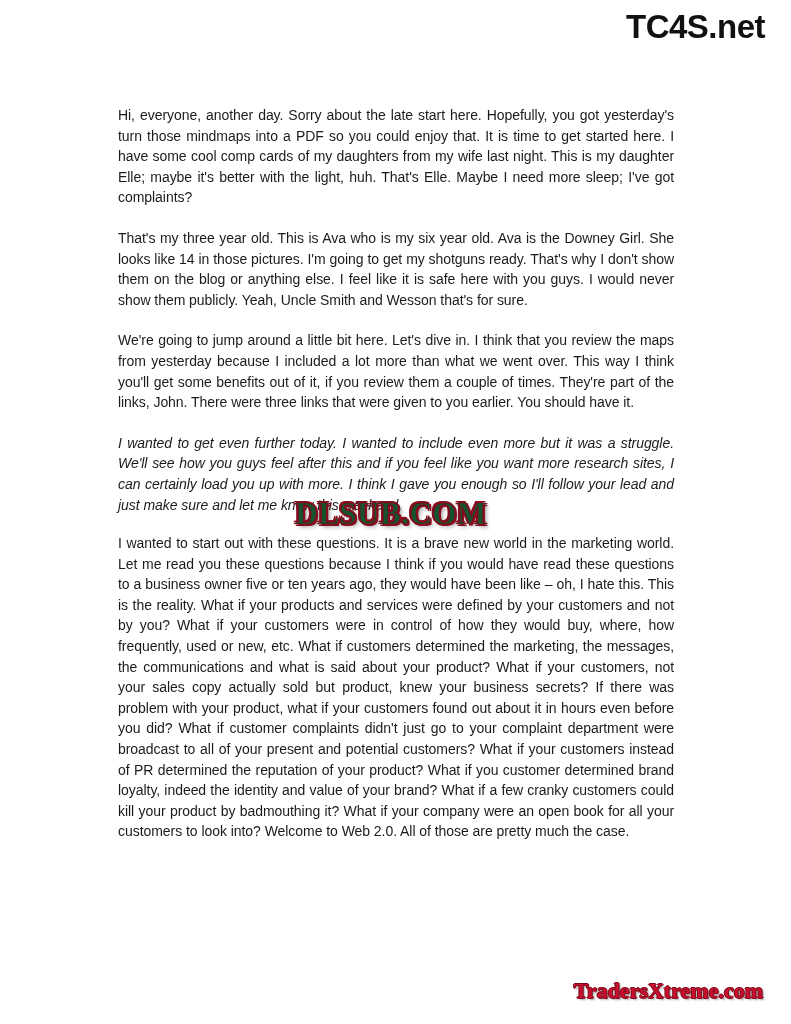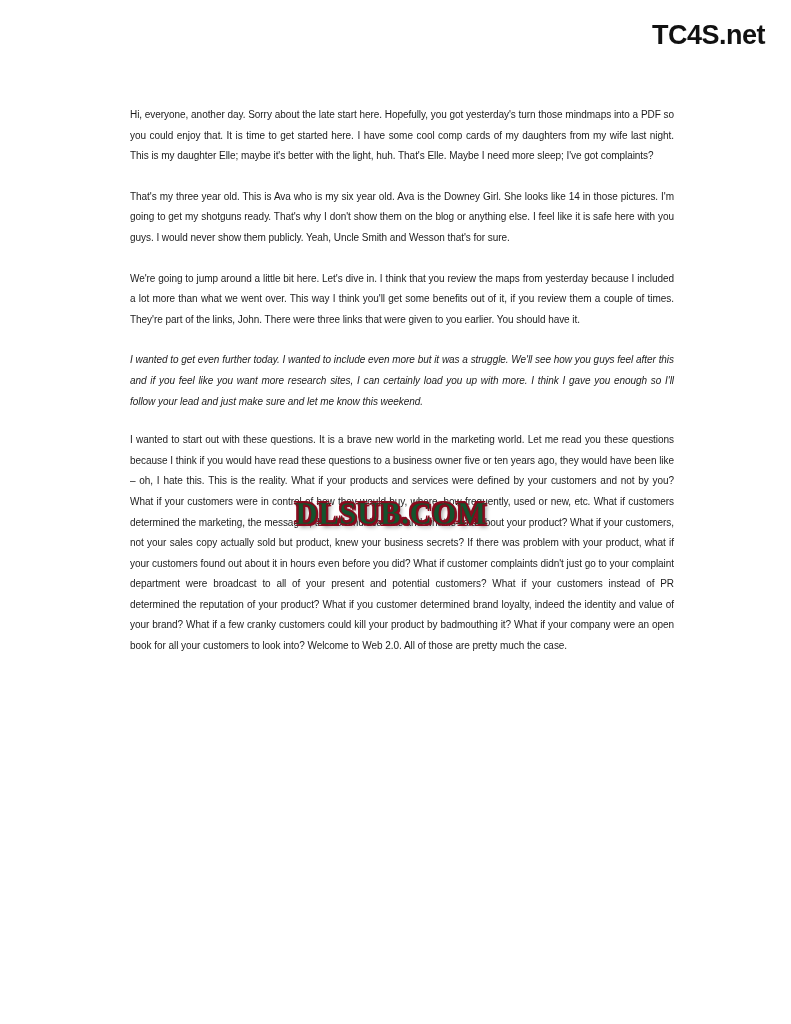--- a/index.html
+++ b/index.html
@@ -13,41 +13,41 @@
   .page {
     position: relative;
     width: 791px;
     height: 1024px;
     background: #ffffff;
     overflow: hidden;
     box-sizing: border-box;
   }
   .header-brand {
     position: absolute;
-    top: 20px;
+    top: 8px;
     right: 26px;
     font-family: "Liberation Sans", sans-serif;
-    font-size: 27px;
+    font-size: 33px;
     font-weight: bold;
     color: #111111;
     letter-spacing: -0.5px;
   }
   .content {
     position: absolute;
     left: 118px;
     top: 105px;
     width: 556px;
   }
   .para {
     font-family: "Liberation Sans", sans-serif;
-    font-size: 10px;
+    font-size: 14px;
     line-height: 20.6px;
     color: #1b1b1b;
     text-align: justify;
-    margin: 0 0 20px 12px;
+    margin: 0 0 20px 0;
     letter-spacing: -0.05px;
   }
   .para.tight {
     margin-bottom: 18px;
     font-style: italic;
   }
   .watermark {
     position: absolute;
     left: 255px;
     top: 492px;
@@ -102,14 +102,15 @@
     <p class="para">That's my three year old. This is Ava who is my six year old. Ava is the Downey Girl. She looks like 14 in those pictures. I'm going to get my shotguns ready. That's why I don't show them on the blog or anything else. I feel like it is safe here with you guys. I would never show them publicly. Yeah, Uncle Smith and Wesson that's for sure.</p>
     <p class="para">We're going to jump around a little bit here. Let's dive in. I think that you review the maps from yesterday because I included a lot more than what we went over. This way I think you'll get some benefits out of it, if you review them a couple of times. They're part of the links, John. There were three links that were given to you earlier. You should have it.</p>
     <p class="para tight">I wanted to get even further today. I wanted to include even more but it was a struggle. We'll see how you guys feel after this and if you feel like you want more research sites, I can certainly load you up with more. I think I gave you enough so I'll follow your lead and just make sure and let me know this weekend.</p>
     <p class="para">I wanted to start out with these questions. It is a brave new world in the marketing world. Let me read you these questions because I think if you would have read these questions to a business owner five or ten years ago, they would have been like – oh, I hate this. This is the reality. What if your products and services were defined by your customers and not by you? What if your customers were in control of how they would buy, where, how frequently, used or new, etc. What if customers determined the marketing, the messages, the communications and what is said about your product? What if your customers, not your sales copy actually sold but product, knew your business secrets? If there was problem with your product, what if your customers found out about it in hours even before you did? What if customer complaints didn't just go to your complaint department were broadcast to all of your present and potential customers? What if your customers instead of PR determined the reputation of your product? What if you customer determined brand loyalty, indeed the identity and value of your brand? What if a few cranky customers could kill your product by badmouthing it? What if your company were an open book for all your customers to look into? Welcome to Web 2.0. All of those are pretty much the case.</p>
   </div>
 
   <div class="watermark">
     <span class="wm-text">DLSUB.COM</span>
   </div>
 
+  <div class="footer-brand">TradersXtreme.com</div>
 
 </div>
 
 </body></html>

